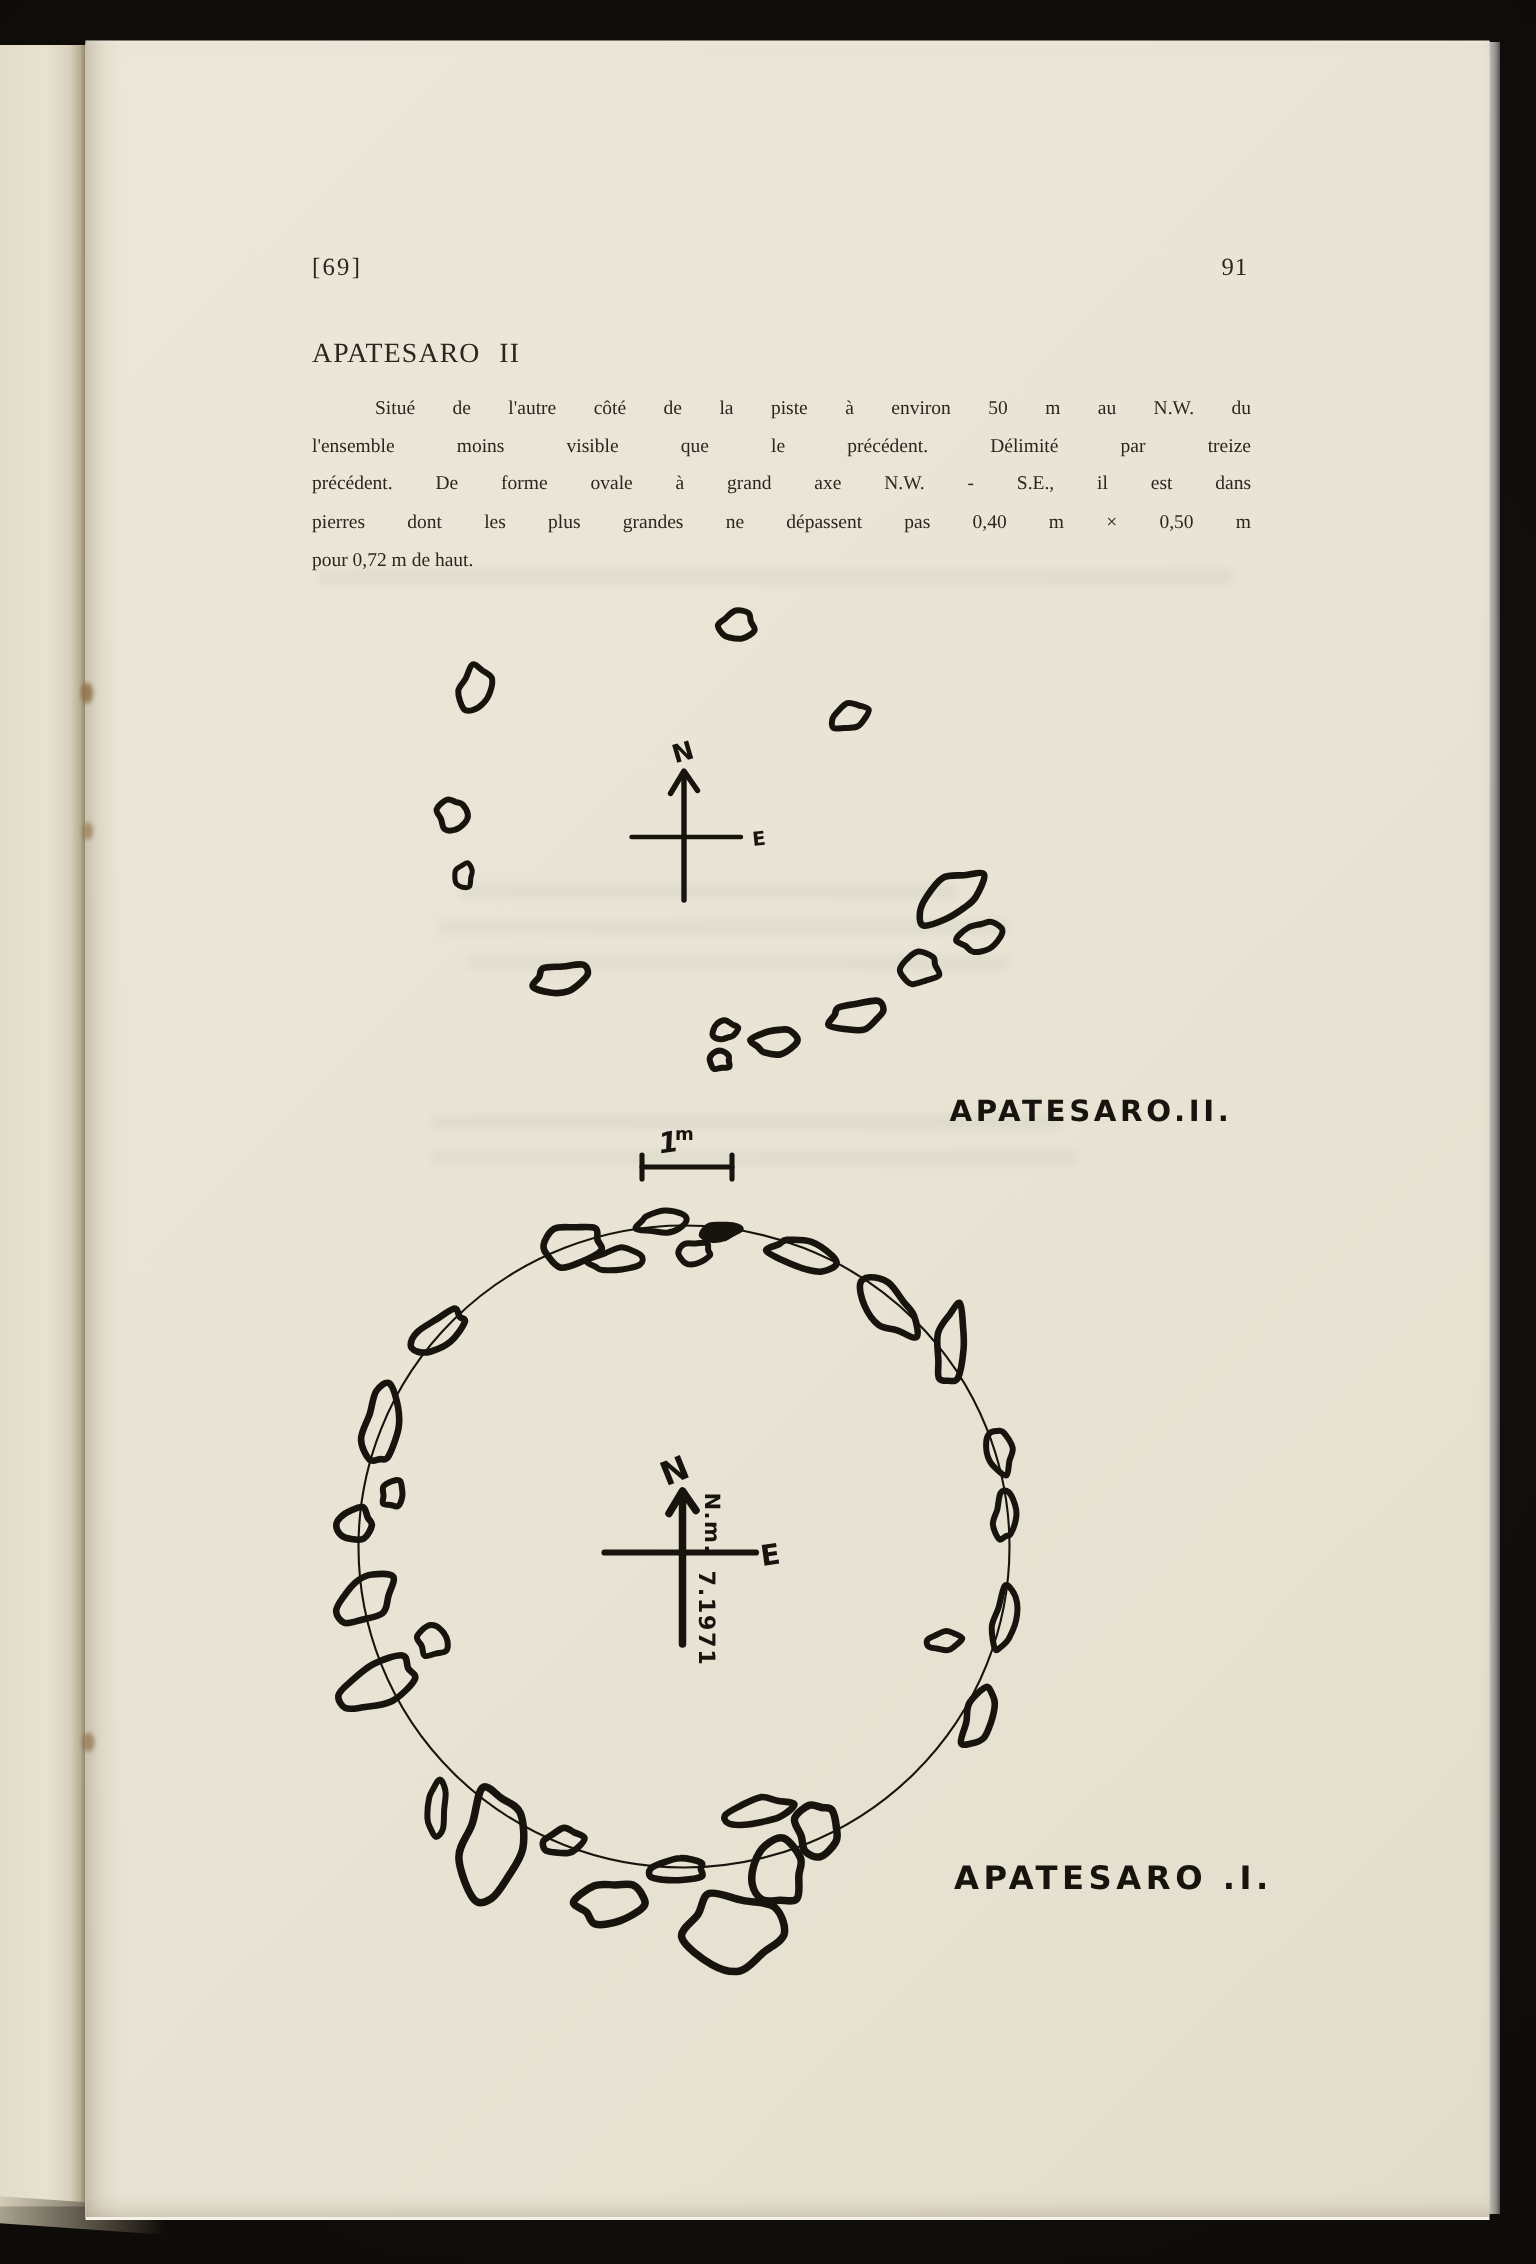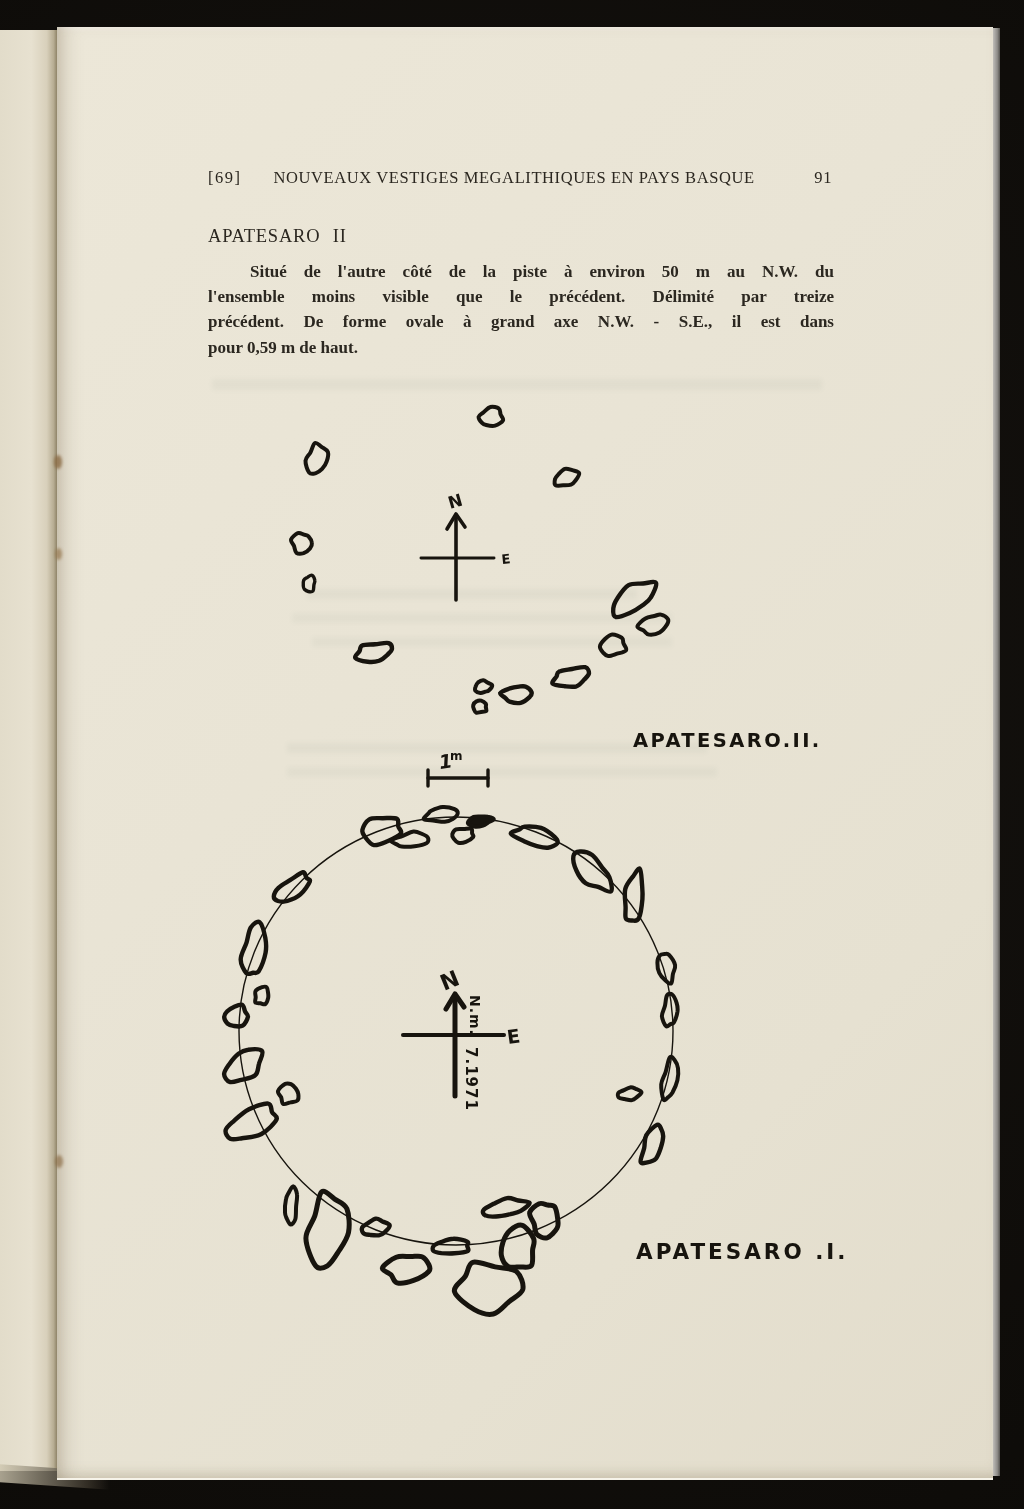--- a/index.html
+++ b/index.html
@@ -18,22 +18,22 @@
   .page{position:absolute;left:57px;top:27px;width:936px;height:1451px;
     background:linear-gradient(135deg,#ece7d8 0%,#e9e4d5 40%,#e6e1d1 75%,#e2dccb 100%);
     box-shadow:inset 16px 0 22px -14px rgba(99,82,52,.38), inset 0 -10px 16px -10px rgba(99,82,52,.28),
                inset 0 4px 6px -4px rgba(255,255,255,.8), 0 2px 0 #f6f3e9;}
   .running-header{position:absolute;left:151px;top:141px;width:624px;display:flex;align-items:baseline;
     font-size:16.5px;color:#2b2720;letter-spacing:.6px;white-space:nowrap;}
   .running-header .ref{margin-right:32px;letter-spacing:1.5px;}
   .running-header .pageno{margin-left:auto;}
   .section-title{position:absolute;left:151px;top:199px;font-size:18.5px;color:#2b2720;
     letter-spacing:.8px;word-spacing:7px;}
-  .para{position:absolute;left:151px;top:232px;width:626px;font-size:17px;line-height:25.2px;
-    color:#2b2720;font-weight:bold;}
+  .para{position:absolute;left:151px;top:232px;width:626px;font-size:13px;line-height:25.2px;
+    color:#2b2720;}
   .para .ln{text-align:justify;text-align-last:justify;}
   .para .ln.first{text-indent:42px;}
   .para .ln.last{text-align:left;text-align-last:left;}
   svg.figure{position:absolute;left:0;top:0;}
   .fox{position:absolute;border-radius:50%;filter:blur(1.5px);}
   .ghost{position:absolute;background:#51685a;filter:blur(2.5px);}
 </style>
 </head>
 <body>
 
@@ -50,31 +50,31 @@
     <div class="ghost" style="left:255px;top:610px;width:360px;height:10px;opacity:.045;"></div>
     <div class="ghost" style="left:230px;top:716px;width:420px;height:10px;opacity:.05;"></div>
     <div class="ghost" style="left:230px;top:740px;width:430px;height:10px;opacity:.045;"></div>
 
     <div class="fox" style="left:-3px;top:428px;width:8px;height:14px;background:#8a6a42;opacity:.8;"></div>
     <div class="fox" style="left:-2px;top:521px;width:7px;height:12px;background:#96784e;opacity:.7;"></div>
     <div class="fox" style="left:-2px;top:1128px;width:8px;height:13px;background:#8a6a42;opacity:.65;"></div>
 
     <div class="running-header">
       <span class="ref">[69]</span>
-      <span class="rh-title">NOUVEAUX VESTIGES MEGALITHIQUES EN PAYS BASQUE</span>
       <span class="pageno">91</span>
     </div>
 
     <div class="section-title">APATESARO II</div>
 
     <div class="para" id="para">
         <div class="ln first">Situé de l'autre côté de la piste à environ 50 m au N.W. du</div>
         <div class="ln">l'ensemble moins visible que le précédent. Délimité par treize</div>
         <div class="ln">précédent. De forme ovale à grand axe N.W. - S.E., il est dans</div>
-        <div class="ln last">pour 0,59 m de haut.</div>
+        <div class="ln">pierres dont les plus grandes ne dépassent pas 0,40 m × 0,50 m</div>
+        <div class="ln last">pour 0,72 m de haut.</div>
       </div>
 
     <svg class="figure" id="figure" width="936" height="1451" viewBox="57 27 936 1451" aria-hidden="true">
         <ellipse cx="456" cy="1031" rx="217" ry="214" fill="none" stroke="#17140e" stroke-width="1.4"></ellipse>
         <path d="M398.3,826.5C399.0,829.0,402.6,831.2,400.8,833.6C399.0,836.1,391.9,839.3,387.5,841.2C383.0,843.1,377.7,845.7,374.0,845.1C370.4,844.5,367.4,840.1,365.5,837.5C363.6,835.0,361.8,832.9,362.4,829.9C363.0,826.8,365.9,821.2,369.3,819.3C372.7,817.4,378.2,818.3,382.8,818.2C387.4,818.2,394.2,817.3,396.8,818.7C399.4,820.1,397.7,824.0,398.3,826.5Z" fill="none" stroke="#17140e" stroke-width="4.4" stroke-linejoin="round"></path>
         <path d="M457.7,813.5C457.4,815.2,454.8,817.7,452.6,819.1C450.5,820.5,447.7,821.5,444.7,821.8C441.7,822.1,438.1,821.1,434.6,820.7C431.1,820.2,424.9,820.4,423.9,819.2C422.8,818.0,427.1,815.1,428.3,813.6C429.6,812.2,428.9,811.8,431.2,810.7C433.6,809.6,438.8,807.3,442.7,807.0C446.5,806.8,452.0,808.1,454.5,809.2C457.0,810.3,458.0,811.9,457.7,813.5Z" fill="none" stroke="#17140e" stroke-width="4" stroke-linejoin="round"></path>
         <path d="M493.8,819.1C493.9,820.1,490.0,821.5,488.1,822.6C486.3,823.7,485.1,824.9,483.0,825.5C480.9,826.2,477.7,826.9,475.3,826.7C472.9,826.4,469.5,825.1,468.4,824.1C467.3,823.1,467.9,822.1,468.7,820.9C469.6,819.7,471.4,817.6,473.5,816.9C475.7,816.2,479.3,816.6,481.6,816.5C484.0,816.5,485.7,816.2,487.7,816.7C489.8,817.1,493.8,818.1,493.8,819.1Z" fill="#17140e" stroke="#17140e" stroke-width="4" stroke-linejoin="round"></path>
         <path d="M427.9,837.6C428.7,839.1,428.8,841.6,426.6,843.1C424.4,844.5,418.8,845.7,414.7,846.3C410.5,846.9,404.4,846.9,401.5,846.6C398.6,846.4,399.1,845.8,397.4,844.7C395.6,843.7,390.2,841.9,391.1,840.4C392.0,839.0,399.1,837.3,402.8,835.8C406.6,834.3,410.2,831.9,413.5,831.6C416.7,831.3,419.8,833.0,422.2,834.0C424.6,835.0,427.2,836.1,427.9,837.6Z" fill="none" stroke="#17140e" stroke-width="4" stroke-linejoin="round"></path>
         <path d="M472.1,833.4C472.4,834.8,474.2,835.6,473.2,837.0C472.1,838.4,468.4,840.9,465.9,841.8C463.4,842.8,460.3,843.2,458.3,842.7C456.2,842.2,454.7,840.1,453.7,838.7C452.7,837.3,451.9,835.9,452.3,834.3C452.7,832.8,454.3,830.2,456.2,829.3C458.2,828.5,461.2,829.1,463.8,829.0C466.3,828.9,470.0,828.0,471.4,828.7C472.7,829.4,471.8,832.0,472.1,833.4Z" fill="none" stroke="#17140e" stroke-width="4" stroke-linejoin="round"></path>
         <path d="M557.3,843.4C556.1,845.2,551.3,847.3,547.9,847.7C544.5,848.2,540.8,847.1,536.9,846.1C532.9,845.0,528.4,843.2,524.0,841.2C519.7,839.2,511.7,835.8,510.9,833.8C510.1,831.9,517.0,830.7,519.3,829.5C521.6,828.3,521.0,826.9,524.6,826.6C528.2,826.4,535.9,826.2,541.0,827.9C546.0,829.7,552.1,834.6,554.8,837.1C557.5,839.7,558.4,841.6,557.3,843.4Z" fill="none" stroke="#17140e" stroke-width="4.4" stroke-linejoin="round"></path>

